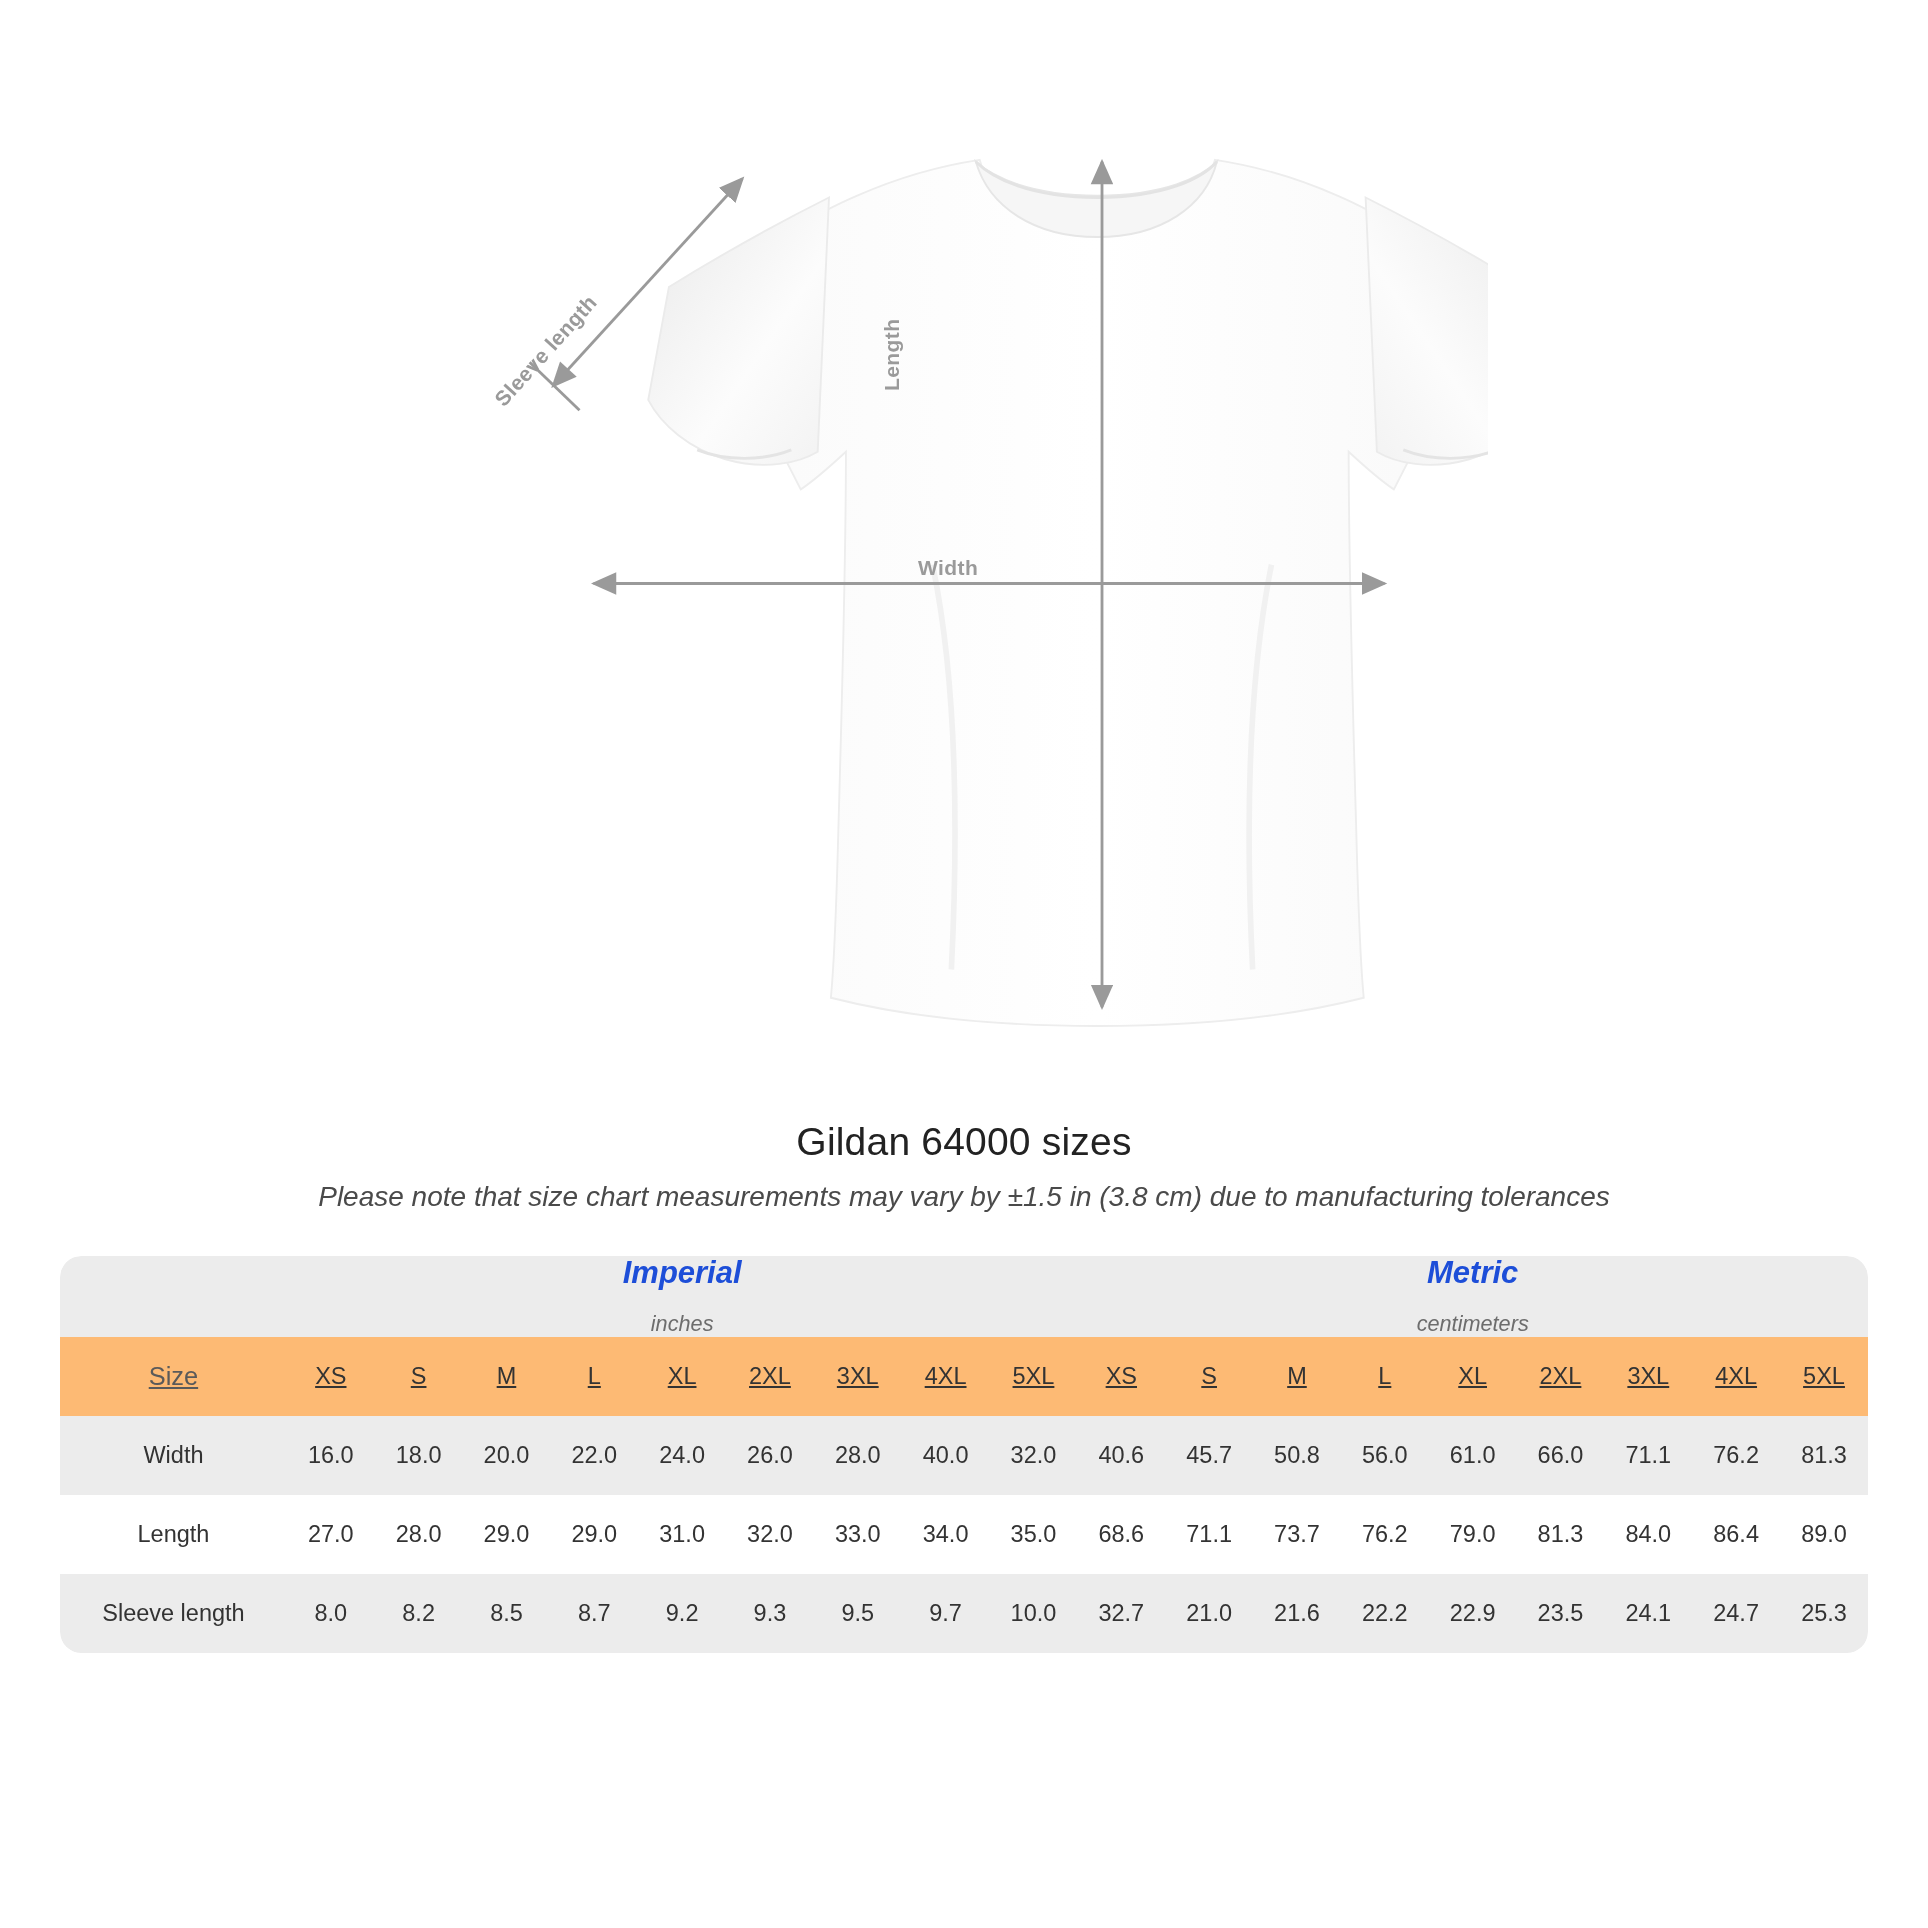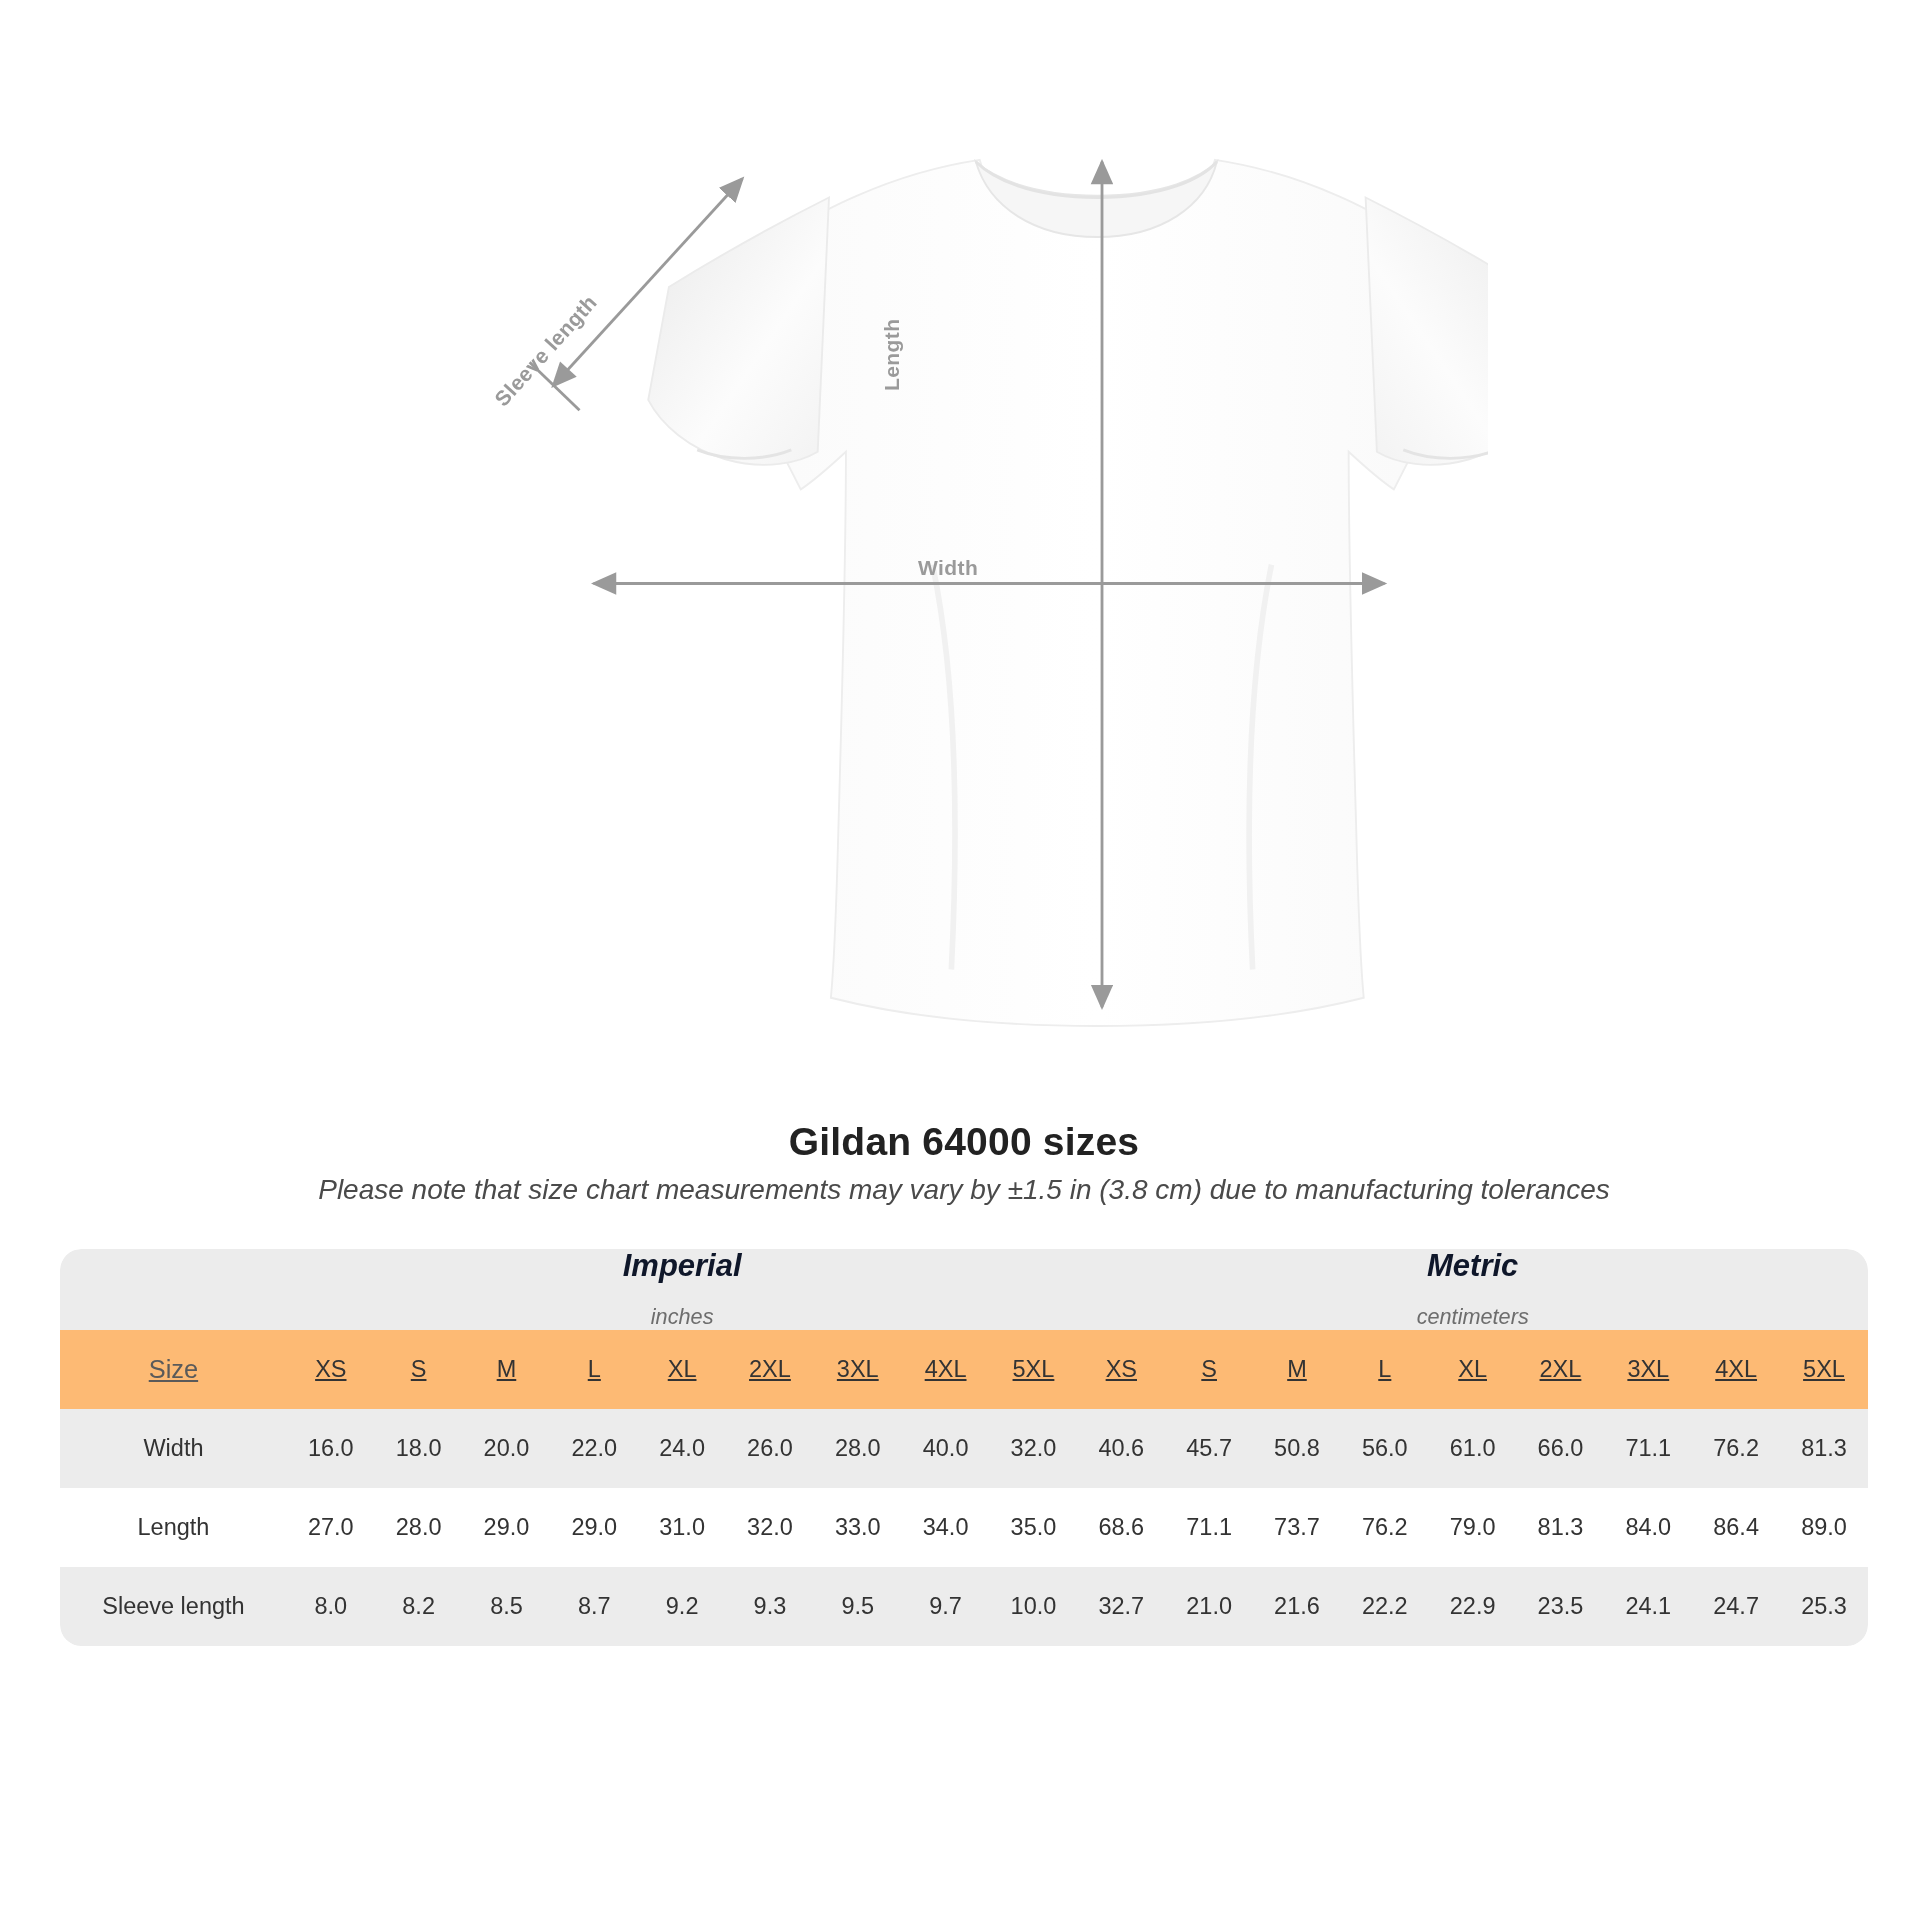--- a/index.html
+++ b/index.html
@@ -61,23 +61,23 @@
     transform-origin: left top;
   }
 
   
   .title-block {
     text-align: center;
     margin-top: 9.4px;
   }
   .chart-title {
     font-size: 39px;
-    font-weight: bold;
+    font-weight: normal;
     color: #222222;
-    margin: 0 0 10px 0;
+    margin: 0 0 17px 0;
     letter-spacing: 0.2px;
   }
   .chart-note {
     font-size: 28px;
     font-style: italic;
     color: #4a4a4a;
     margin: 0;
   }
 
   
@@ -106,21 +106,21 @@
   
   .unit-band td {
     background: #ececec;
     height: 143px;
     padding: 0;
   }
   .unit-name {
     font-size: 31px;
     font-style: italic;
     font-weight: bold;
-    color: #0f172a;
+    color: #1d4ed8;
     line-height: 1.1;
   }
   .unit-sub {
     font-size: 21.7px;
     font-style: italic;
     color: #6d6d6d;
     margin-top: 21px;
   }
   .unit-band td.corner { background: #ececec; }
   .unit-band td.rounded-l { border-top-left-radius: 21px; }

